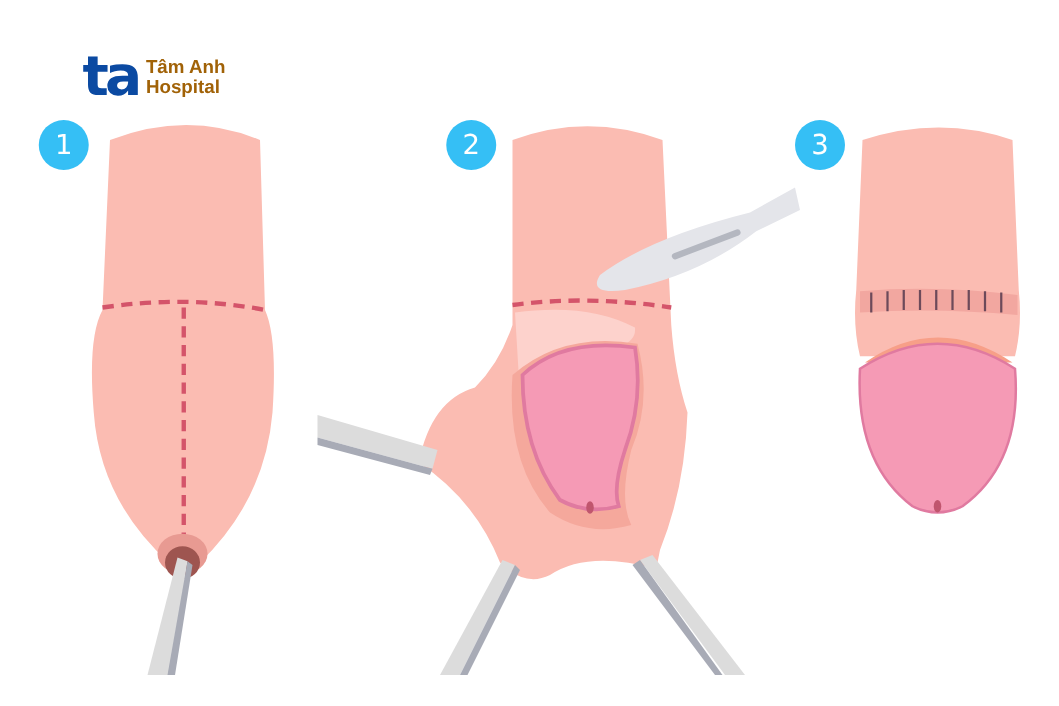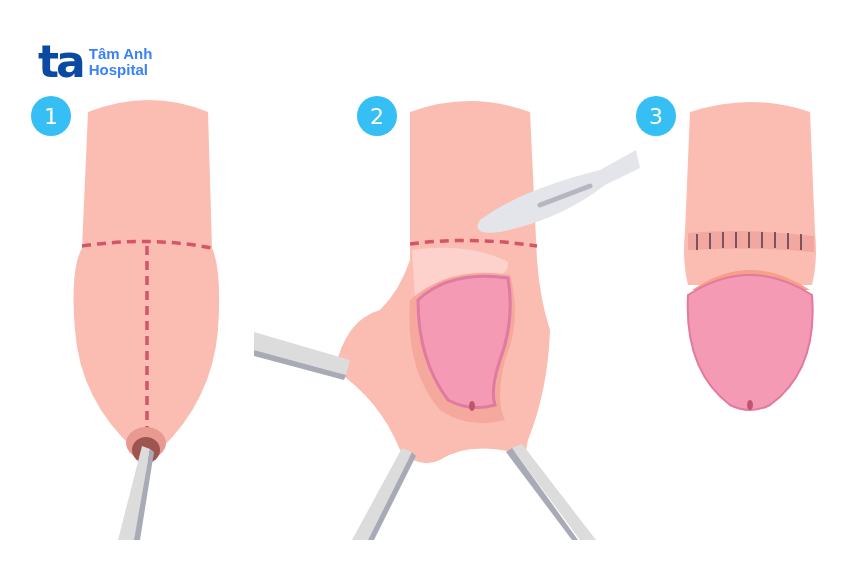--- a/index.html
+++ b/index.html
@@ -1,20 +1,20 @@
 <!DOCTYPE html>
 <html><head>
 <meta charset="utf-8">
 <style>
   html, body { margin: 0; padding: 0; background: #ffffff; }
   body { width: 847px; height: 565px; position: relative; overflow: hidden; font-family: "Liberation Sans", sans-serif; }
   .logo { position: absolute; left: 38px; top: 40px; display: flex; align-items: center; }
-  .logo-mark { font-family: "DejaVu Sans", sans-serif; font-weight: bold; font-size: 44px; color: #0b4aa2; letter-spacing: -3px; line-height: 1; }
+  .logo-mark { font-family: "DejaVu Sans", sans-serif; font-weight: bold; font-size: 44px; color: #0b4aa2; letter-spacing: -3px; line-height: 1; margin-left: 28px; }
   .logo-text { margin-left: 6px; display: flex; flex-direction: column; line-height: 1.05; }
-  .logo-text span { color: #3b82f6; font-weight: bold; font-size: 15px; }
+  .logo-text span { color: #a16207; font-weight: bold; font-size: 15px; }
   .badge { position: absolute; width: 40px; height: 40px; border-radius: 50%; background: #35bff5; color: #fff;
            display: flex; align-items: center; justify-content: center; font-size: 22px; font-family: "DejaVu Sans", sans-serif; }
   svg.scene { position: absolute; left: 0; top: 0; }
 </style>
 </head>
 <body>
 
 <div class="logo">
   <div class="logo-mark">ta</div>
   <div class="logo-text">

